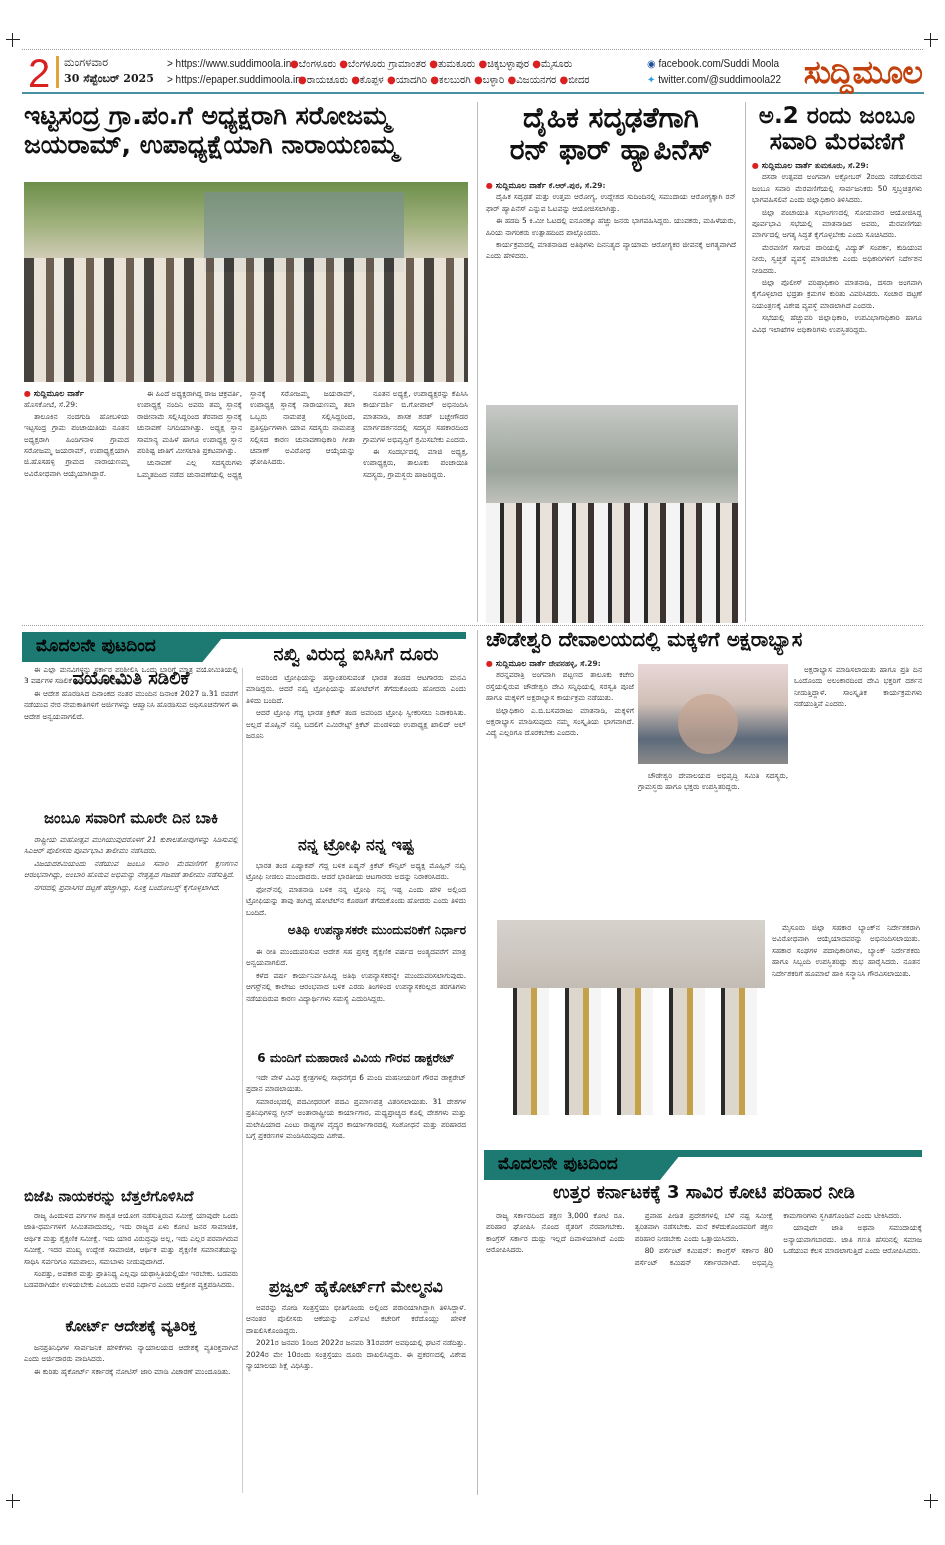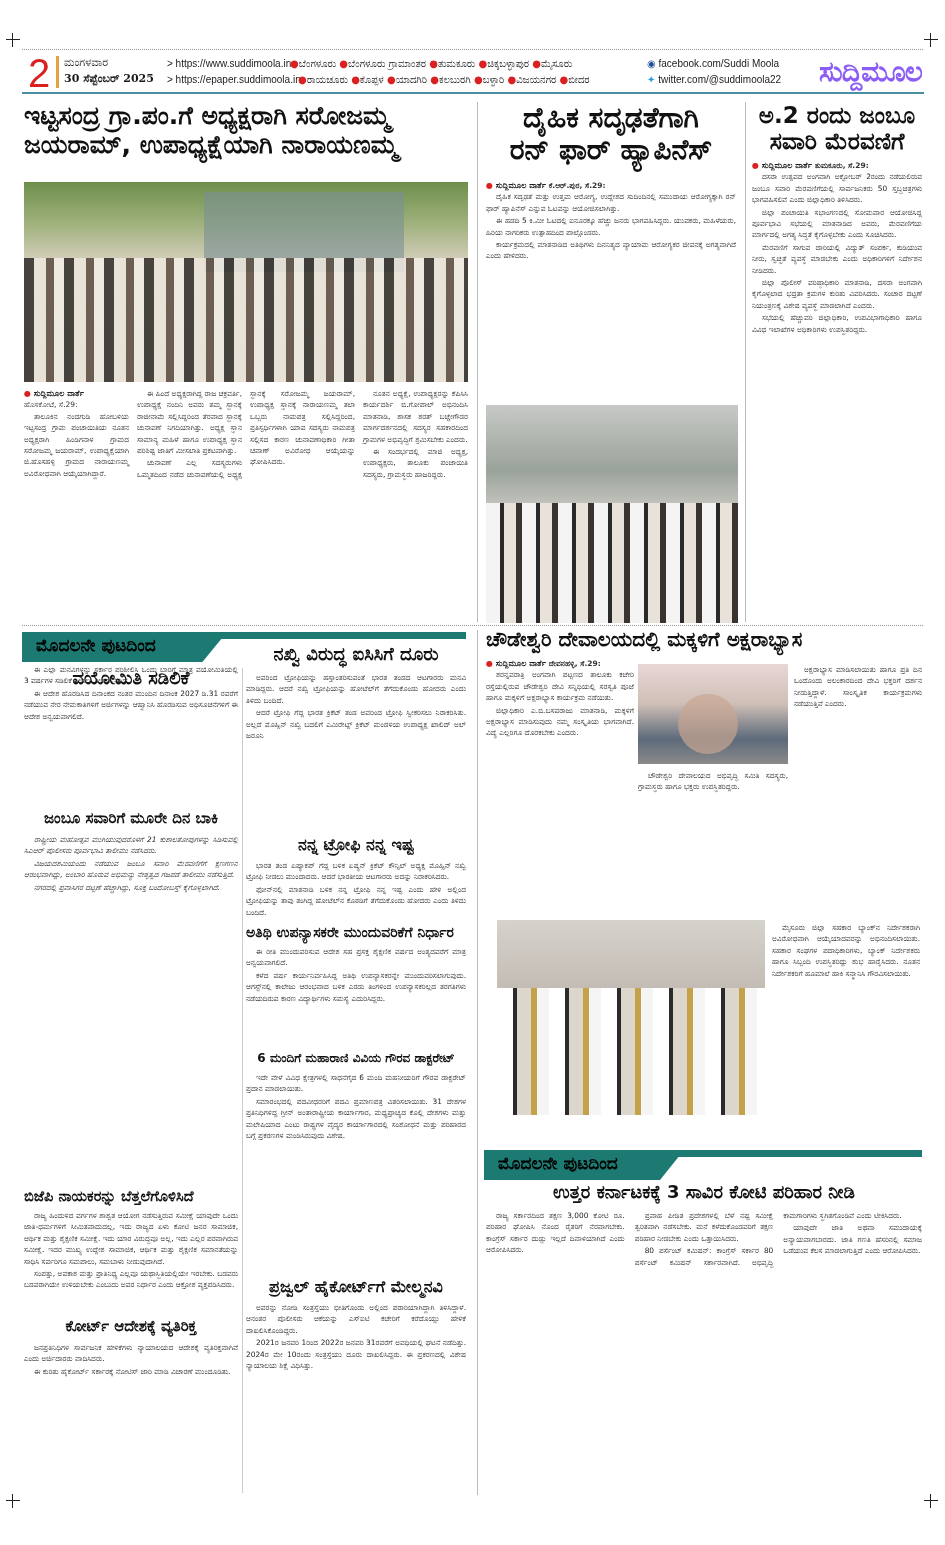--- a/index.html
+++ b/index.html
@@ -19,21 +19,21 @@
   .pg-bar { position: absolute; left: 34px; top: 4px; width: 3px; height: 32px; background: #e2a33a; }
   .pg-day { position: absolute; left: 42px; top: 4px; font-size: 11px; color: #222; }
   .pg-date { position: absolute; left: 42px; top: 20px; font-size: 11px; font-weight: bold; font-family: "DejaVu Serif", serif; }
   .links { position: absolute; left: 145px; top: 4px; font-family: "Liberation Sans", sans-serif; font-size: 10px; line-height: 16px; color: #222; }
   .districts { position: absolute; left: 268px; top: 4px; font-size: 10px; line-height: 16px; }
   .districts .row { white-space: nowrap; }
   .districts .dot { color: #d92121; }
   .social { position: absolute; left: 625px; top: 4px; font-family: "Liberation Sans", sans-serif; font-size: 10px; line-height: 16px; color: #222; }
   .social .fb { color: #1f4e9c; }
   .social .tw { color: #2a9be0; }
-  .brand { position: absolute; right: 2px; top: 0; font-size: 28px; font-weight: bold; color: #8b5cf6; letter-spacing: -1px; line-height: 40px; }
+  .brand { position: absolute; right: 2px; top: 0; font-size: 32px; font-weight: bold; color: #c2410c; letter-spacing: -1px; line-height: 40px; }
 
   .vrule { position: absolute; width: 1px; background: #bbb; }
 
   .headline { position: absolute; font-weight: bold; color: #111; line-height: 1.15; }
   .story-text { position: absolute; font-size: 7.4px; line-height: 11.4px; color: #222; text-align: justify; overflow: hidden; font-family: "DejaVu Sans", sans-serif; }
   .story-text p { text-indent: 10px; margin-bottom: 1px; }
   .byline { font-weight: bold; font-size: 8px; }
   .byline .bullet { color: #d92121; }
   .place { font-size: 7.5px; color: #333; }
 
@@ -162,21 +162,21 @@
   <p>ಅವರಿಂದ ಟ್ರೋಫಿಯನ್ನು ಹಸ್ತಾಂತರಿಸುವಂತೆ ಭಾರತ ತಂಡದ ಆಟಗಾರರು ಮನವಿ ಮಾಡಿದ್ದರು. ಆದರೆ ನಖ್ವಿ ಟ್ರೋಫಿಯನ್ನು ಹೋಟೆಲ್‌ಗೆ ತೆಗೆದುಕೊಂಡು ಹೋದರು ಎಂದು ತಿಳಿದು ಬಂದಿದೆ.</p>
   <p>ಆದರೆ ಟ್ರೋಫಿ ಗೆದ್ದ ಭಾರತ ಕ್ರಿಕೆಟ್ ತಂಡ ಅವರಿಂದ ಟ್ರೋಫಿ ಸ್ವೀಕರಿಸಲು ನಿರಾಕರಿಸಿತು. ಅಲ್ಲದೆ ಮೊಹ್ಸಿನ್ ನಖ್ವಿ ಬದಲಿಗೆ ಎಮಿರೇಟ್ಸ್ ಕ್ರಿಕೆಟ್ ಮಂಡಳಿಯ ಉಪಾಧ್ಯಕ್ಷ ಖಾಲಿದ್ ಅಲ್ ಜರೂನಿ</p>
 </div>
 
 <div class="headline" style="left:246px; top:836px; width:220px; font-size:16px; text-align:center;">ನನ್ನ ಟ್ರೋಫಿ ನನ್ನ ಇಷ್ಟ</div>
 <div class="story-text" style="left:246px; top:860px; width:220px; height:64px;">
   <p>ಭಾರತ ತಂಡ ಏಷ್ಯಾಕಪ್ ಗೆದ್ದ ಬಳಿಕ ಏಷ್ಯನ್ ಕ್ರಿಕೆಟ್ ಕೌನ್ಸಿಲ್ ಅಧ್ಯಕ್ಷ ಮೊಹ್ಸಿನ್ ನಖ್ವಿ ಟ್ರೋಫಿ ನೀಡಲು ಮುಂದಾದರು. ಆದರೆ ಭಾರತೀಯ ಆಟಗಾರರು ಅದನ್ನು ನಿರಾಕರಿಸಿದರು.</p>
   <p>ಫೋನ್‌ನಲ್ಲಿ ಮಾತನಾಡಿ ಬಳಿಕ ನನ್ನ ಟ್ರೋಫಿ ನನ್ನ ಇಷ್ಟ ಎಂದು ಹೇಳಿ ಅಲ್ಲಿಂದ ಟ್ರೋಫಿಯನ್ನು ತಾವು ತಂಗಿದ್ದ ಹೋಟೆಲ್‌ನ ಕೊಠಡಿಗೆ ತೆಗೆದುಕೊಂಡು ಹೋದರು ಎಂದು ತಿಳಿದು ಬಂದಿದೆ.</p>
 </div>
 
-<div class="headline" style="left:246px; top:924px; width:220px; font-size:14px; text-align:left;">ಅತಿಥಿ ಉಪನ್ಯಾಸಕರೇ ಮುಂದುವರಿಕೆಗೆ ನಿರ್ಧಾರ</div>
+<div class="headline" style="left:246px; top:924px; width:220px; font-size:12px; text-align:right;">ಅತಿಥಿ ಉಪನ್ಯಾಸಕರೇ ಮುಂದುವರಿಕೆಗೆ ನಿರ್ಧಾರ</div>
 <div class="story-text" style="left:246px; top:946px; width:220px; height:100px;">
   <p>ಈ ರೀತಿ ಮುಂದುವರಿಸುವ ಆದೇಶ ಸಹ ಪ್ರಸಕ್ತ ಶೈಕ್ಷಣಿಕ ವರ್ಷದ ಅಂತ್ಯದವರೆಗೆ ಮಾತ್ರ ಅನ್ವಯವಾಗಲಿದೆ.</p>
   <p>ಕಳೆದ ವರ್ಷ ಕಾರ್ಯನಿರ್ವಹಿಸಿದ್ದ ಅತಿಥಿ ಉಪನ್ಯಾಸಕರನ್ನೇ ಮುಂದುವರಿಸಲಾಗುವುದು. ಆಗಸ್ಟ್‌ನಲ್ಲಿ ಕಾಲೇಜು ಆರಂಭವಾದ ಬಳಿಕ ಎರಡು ತಿಂಗಳಿಂದ ಉಪನ್ಯಾಸಕರಿಲ್ಲದ ತರಗತಿಗಳು ನಡೆಯದಿರುವ ಕಾರಣ ವಿದ್ಯಾರ್ಥಿಗಳು ಸಮಸ್ಯೆ ಎದುರಿಸಿದ್ದರು.</p>
 </div>
 
 <div class="headline" style="left:246px; top:1052px; width:220px; font-size:12px; text-align:center;">6 ಮಂದಿಗೆ ಮಹಾರಾಣಿ ವಿವಿಯ ಗೌರವ ಡಾಕ್ಟರೇಟ್</div>
 <div class="story-text" style="left:246px; top:1072px; width:220px; height:200px;">
   <p>ಇದೇ ವೇಳೆ ವಿವಿಧ ಕ್ಷೇತ್ರಗಳಲ್ಲಿ ಸಾಧನೆಗೈದ 6 ಮಂದಿ ಮಹನೀಯರಿಗೆ ಗೌರವ ಡಾಕ್ಟರೇಟ್ ಪ್ರದಾನ ಮಾಡಲಾಯಿತು.</p>
   <p>ಸಮಾರಂಭದಲ್ಲಿ ಪದವೀಧರರಿಗೆ ಪದವಿ ಪ್ರಮಾಣಪತ್ರ ವಿತರಿಸಲಾಯಿತು. 31 ದೇಶಗಳ ಪ್ರತಿನಿಧಿಗಳಿದ್ದ ಗ್ರೀನ್ ಅಂತಾರಾಷ್ಟ್ರೀಯ ಕಾರ್ಯಾಗಾರ, ಮಧ್ಯಪ್ರಾಚ್ಯದ ಕೊಲ್ಲಿ ದೇಶಗಳು ಮತ್ತು ಮಲೇಷಿಯಾದ ಎಂಟು ರಾಷ್ಟ್ರಗಳ ವೈದ್ಯರ ಕಾರ್ಯಾಗಾರದಲ್ಲಿ ಸಂಶೋಧನೆ ಮತ್ತು ಪರಿಹಾರದ ಬಗ್ಗೆ ಪ್ರಕರಣಗಳ ಮಂಡಿಸಿರುವುದು ವಿಶೇಷ.</p>
 </div>

